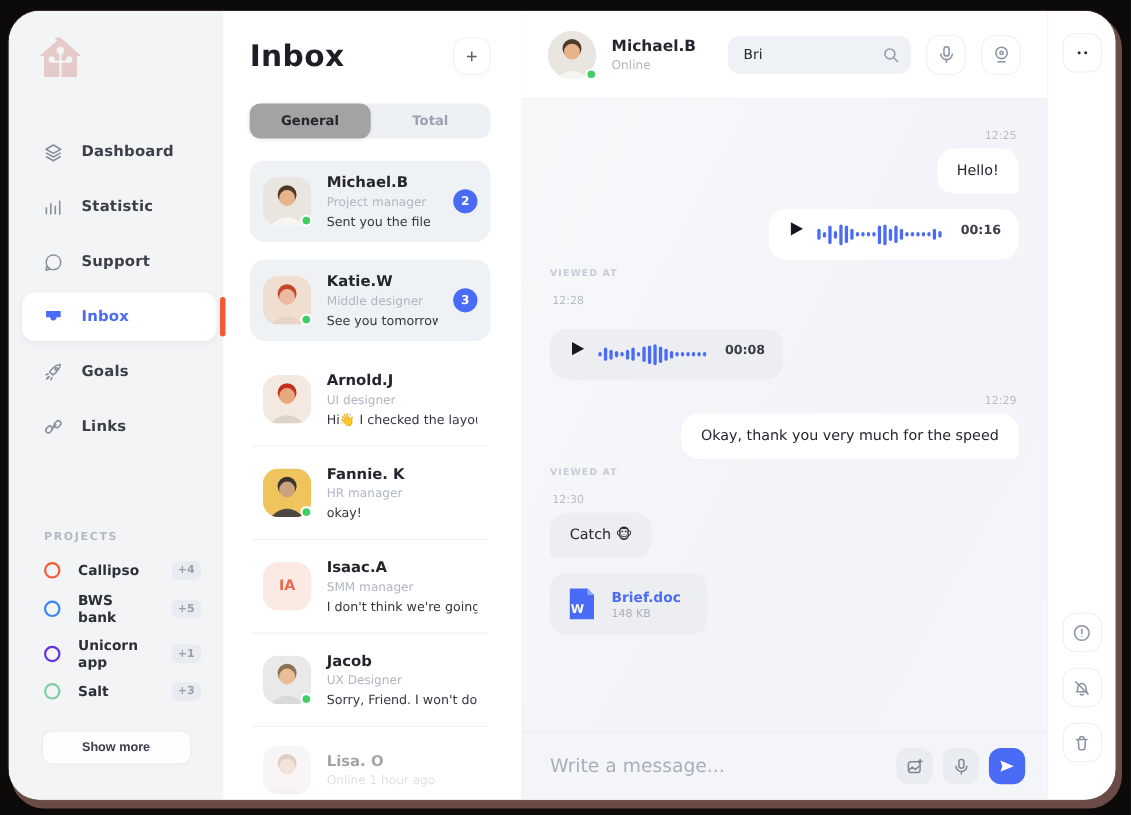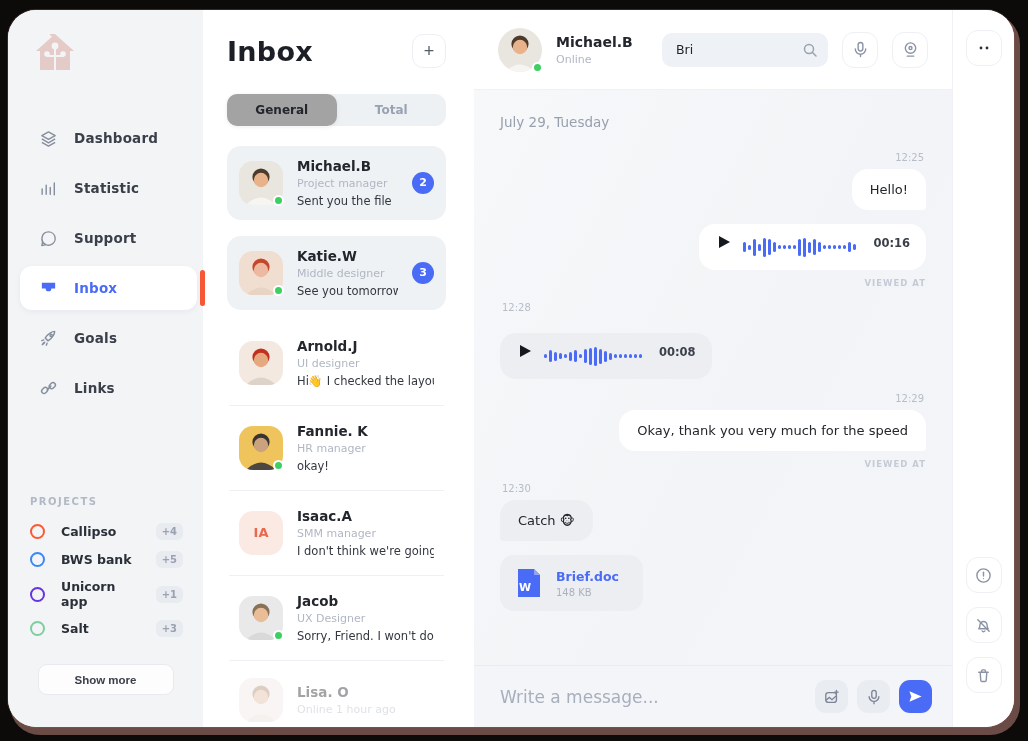--- a/index.html
+++ b/index.html
@@ -12,21 +12,21 @@
   }
   
   .sidebar { background:#f2f4f6; display:flex; flex-direction:column; position:relative; }
   .logo { margin:20px 0 0 24px; width:46px; height:46px; opacity:.85; }
   .nav { margin-top:40px; display:flex; flex-direction:column; }
   .nav-item { position:relative; display:flex; align-items:center; gap:16px; margin:0 6px 6px 12px; padding:12px 0 12px 18px; border-radius:12px; cursor:pointer; color:#3a3f4a; font-size:13.5px; font-weight:bold; letter-spacing:.2px; }
   .nav-item .nicon { width:20px; height:20px; display:flex; align-items:center; justify-content:center; color:#878f9e; }
   .nav-item.active { background:#fff; color:#4a6bf5; box-shadow:0 2px 6px rgba(30,40,80,.05); }
   .nav-item.active .nicon { color:#4a6bf5; }
   .active-bar { position:absolute; right:-8px; top:4px; width:5px; height:36px; border-radius:3px; background:#f75735; }
-  .projects { margin-top:auto; padding:0 20px 0 22px; }
+  .projects { margin-top:auto; padding:0 20px 0 32px; }
   .projects-label { font-size:10px; letter-spacing:1.5px; color:#b2b9c5; font-weight:bold; margin-bottom:16px; }
   .proj-row { display:flex; align-items:center; gap:16px; margin-bottom:11px; cursor:pointer; }
   .proj-ring { width:15px; height:15px; border-radius:50%; border:2.5px solid; flex:none; }
   .proj-name { font-size:12.5px; color:#2b2f38; font-weight:bold; flex:1; }
   .proj-count { background:#e8ebf0; color:#9aa1b0; font-size:10px; font-weight:bold; border-radius:6px; padding:3px 6px; }
   .show-more { margin:16px auto 32px; width:136px; height:31px; background:#fdfdfe; border:1px solid #e8eaef; border-radius:9px; font-size:11.5px; font-weight:bold; color:#3a3f4a; display:flex; align-items:center; justify-content:center; cursor:pointer; }
   
   .listcol { background:#fff; padding:24px 28px 0 24px; display:flex; flex-direction:column; overflow:hidden; }
   .list-head { display:flex; align-items:center; justify-content:space-between; }
   .list-title { font-size:27px; font-weight:bold; color:#1c1f26; letter-spacing:.3px; }
@@ -60,21 +60,21 @@
   .messages { flex:1; padding:14px 26px 0; display:flex; flex-direction:column; overflow:hidden; position:relative;
     background:linear-gradient(118deg,#f7f8fa 0%,#f3f4f7 55%,#f4f5f8 100%); }
   .chat-date { font-size:13.5px; color:#98a0af; margin:10px 0 8px; }
   .msg-time { font-size:10px; color:#b6bdc9; margin:14px 2px 6px; }
   .right .msg-time, .msg-time.right { text-align:right; }
   .msg-row { display:flex; }
   .msg-row.right { justify-content:flex-end; }
   .bubble { font-size:13px; color:#23262c; padding:13px 18px; border-radius:16px; max-width:320px; }
   .msg-row.right .bubble { background:#fff; border-radius:16px 16px 4px 16px; }
   .msg-row.left .bubble { background:#eceef2; border-radius:16px 16px 16px 4px; }
-  .viewed { font-size:8.5px; letter-spacing:1px; color:#c5cbd6; font-weight:bold; text-align:right; margin-top:8px; }
+  .viewed { font-size:8.5px; letter-spacing:1px; color:#c5cbd6; font-weight:bold; margin-top:8px; }
   .voice { display:flex; align-items:flex-start; gap:13px; padding:12px 16px; border-radius:16px; }
   .msg-row.right .voice { background:#fff; }
   .msg-row.left .voice { background:#eceef2; }
   .play-btn { width:0; height:0; border-left:11px solid #15181e; border-top:6.5px solid transparent; border-bottom:6.5px solid transparent; cursor:pointer; margin-left:4px; }
   .wave { display:flex; align-items:center; gap:2px; height:22px; }
   .wave i { width:3px; border-radius:2px; background:#4a6bf5; display:block; }
   .duration { font-size:11.5px; color:#3a3f49; font-weight:bold; margin-left:4px; }
   .file-card { display:flex; align-items:center; gap:12px; background:#eceef2; border-radius:14px; padding:12px 24px 12px 14px; cursor:pointer; }
   .file-name { font-size:12.5px; font-weight:bold; color:#4a6bf5; }
   .file-size { font-size:10px; color:#aab1be; margin-top:3px; }
@@ -347,21 +347,20 @@
           <svg width="17" height="17" viewBox="0 0 18 18" fill="none" stroke="currentColor" stroke-width="1.5" stroke-linecap="round">
               <circle cx="9" cy="7.5" r="5.5"></circle>
               <circle cx="9" cy="7.5" r="1.6"></circle>
               <path d="M5.5 16 h7"></path>
             </svg>
         </span>
       </button>
     </header>
 
     <div class="messages" id="messages">
-      <div class="chat-date">July 29, Tuesday</div>
     <div class="msg-time right">12:25</div>
         <div class="msg-row right">
           <div class="bubble">Hello!</div>
         </div>
         <div class="msg-row right" style="margin-top: 14px;">
           <div class="voice">
             <span class="play-btn"></span>
             <span class="wave">
               <i style="height: 10px;"></i>
               <i style="height: 5px;"></i>

